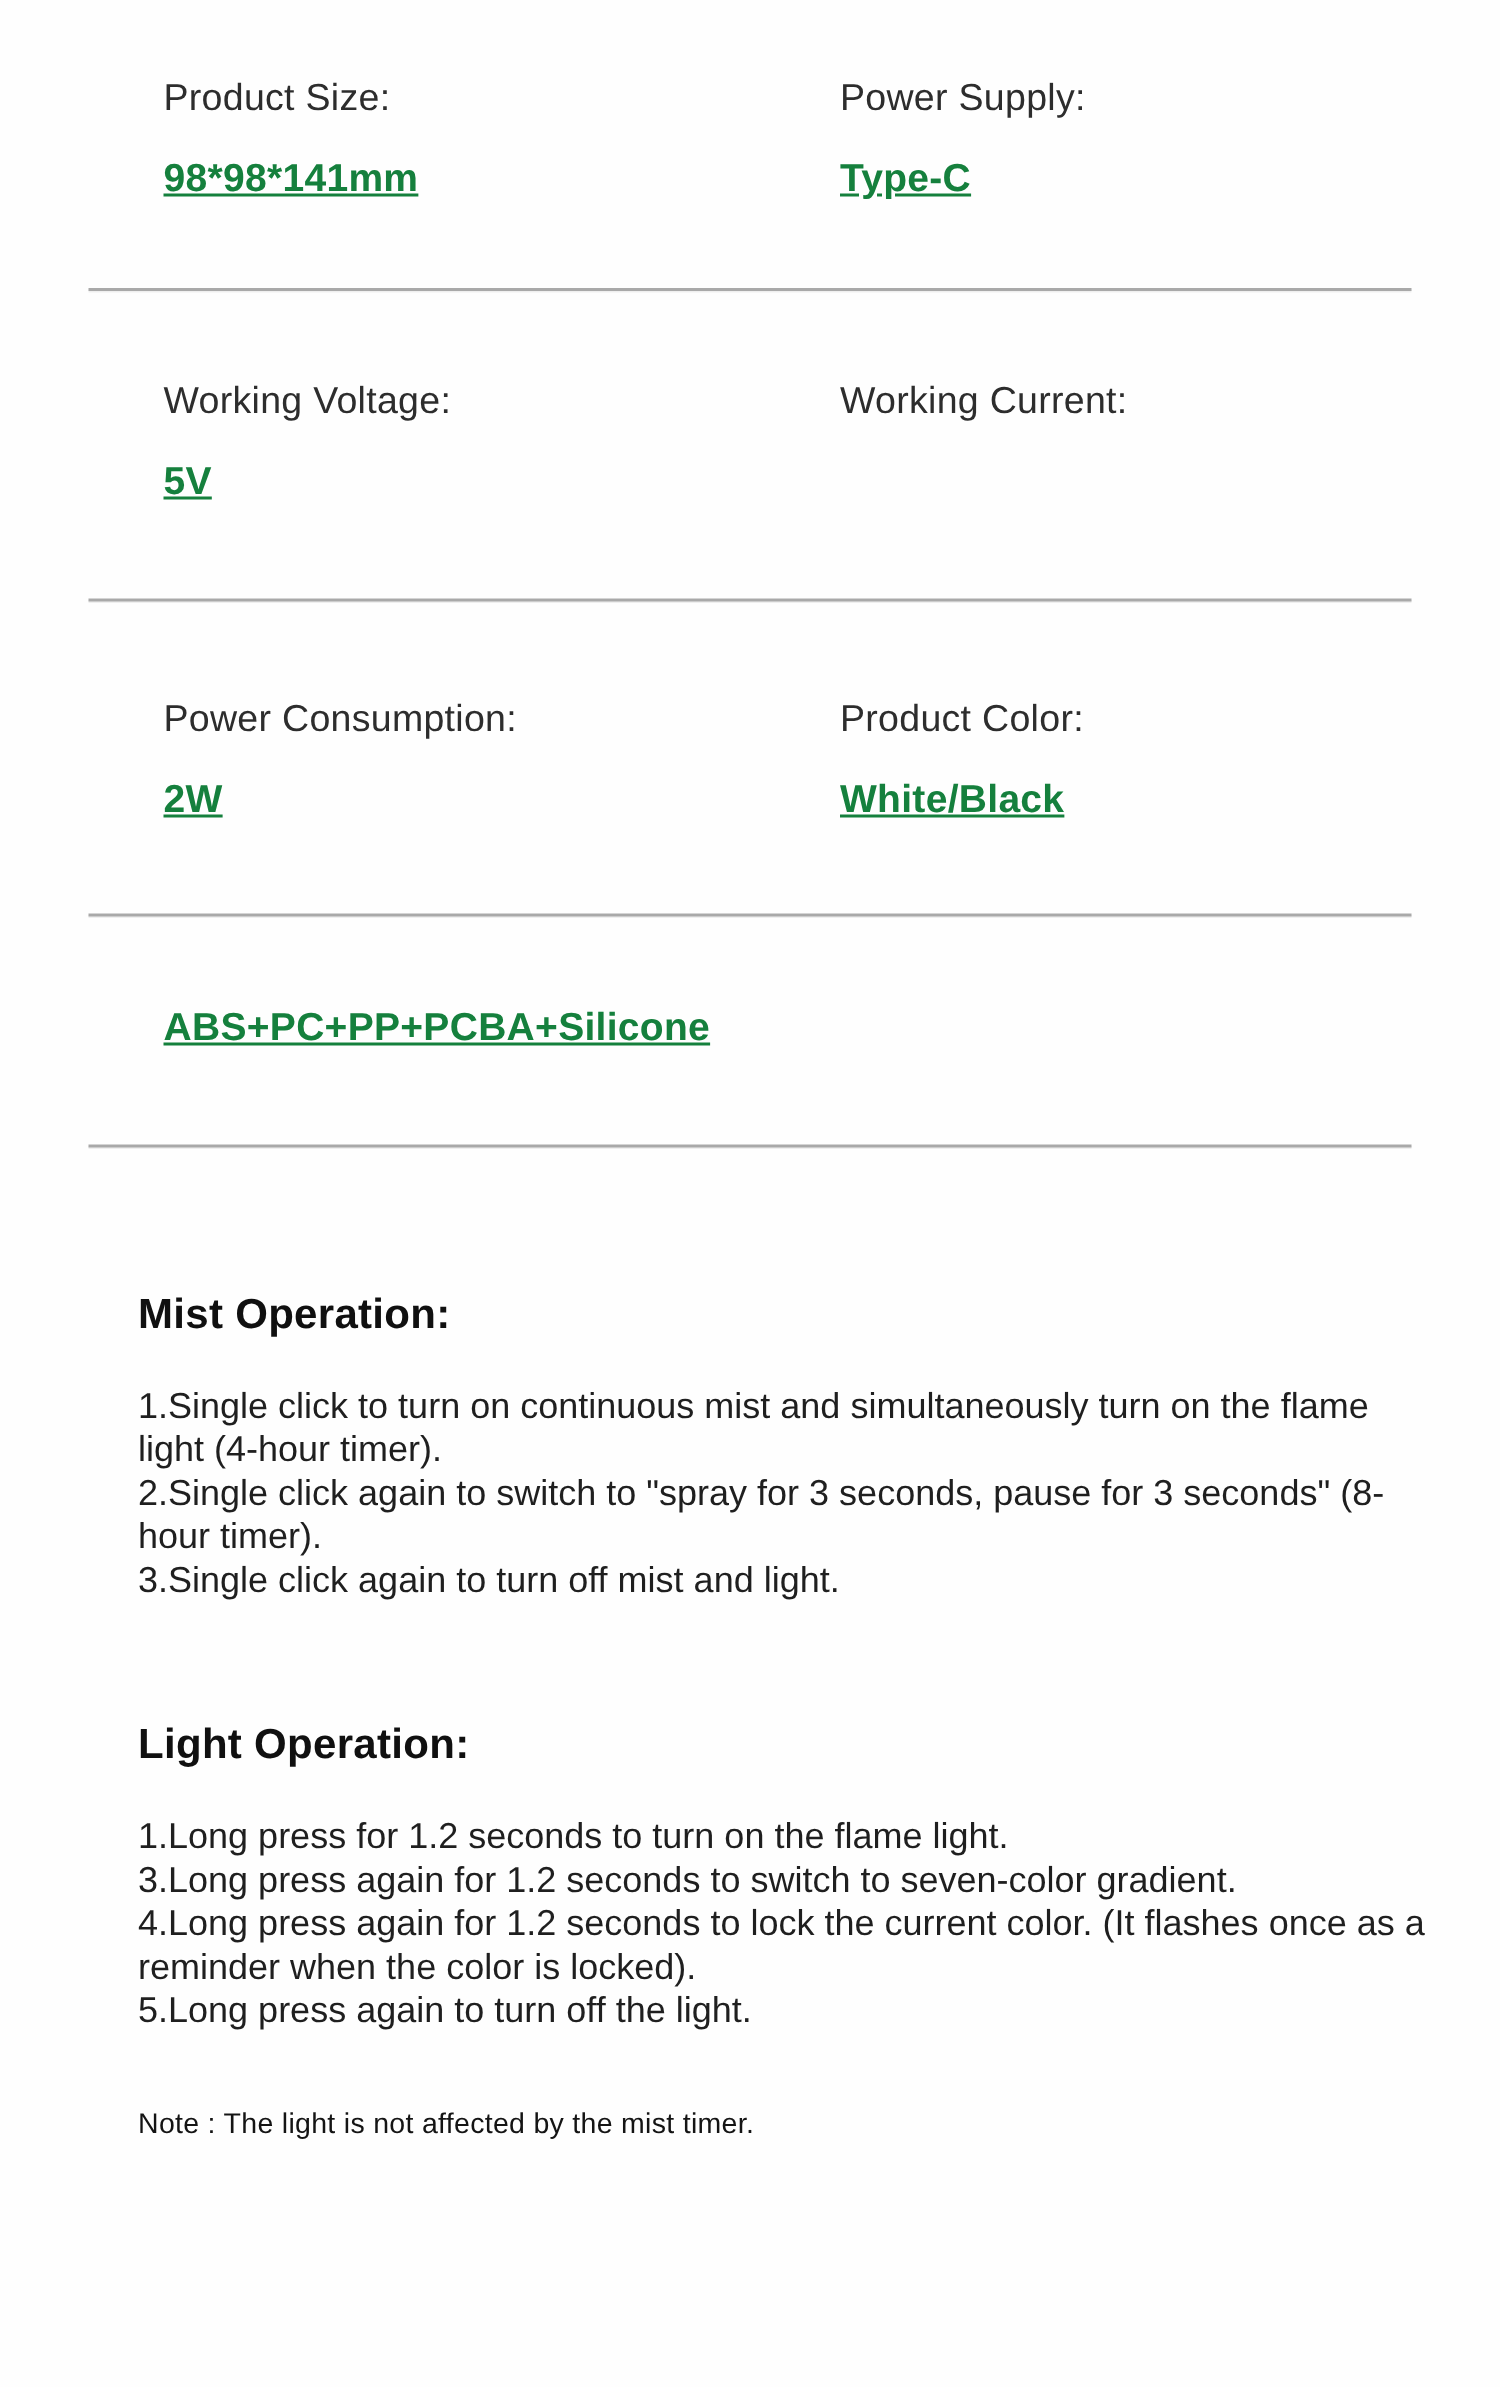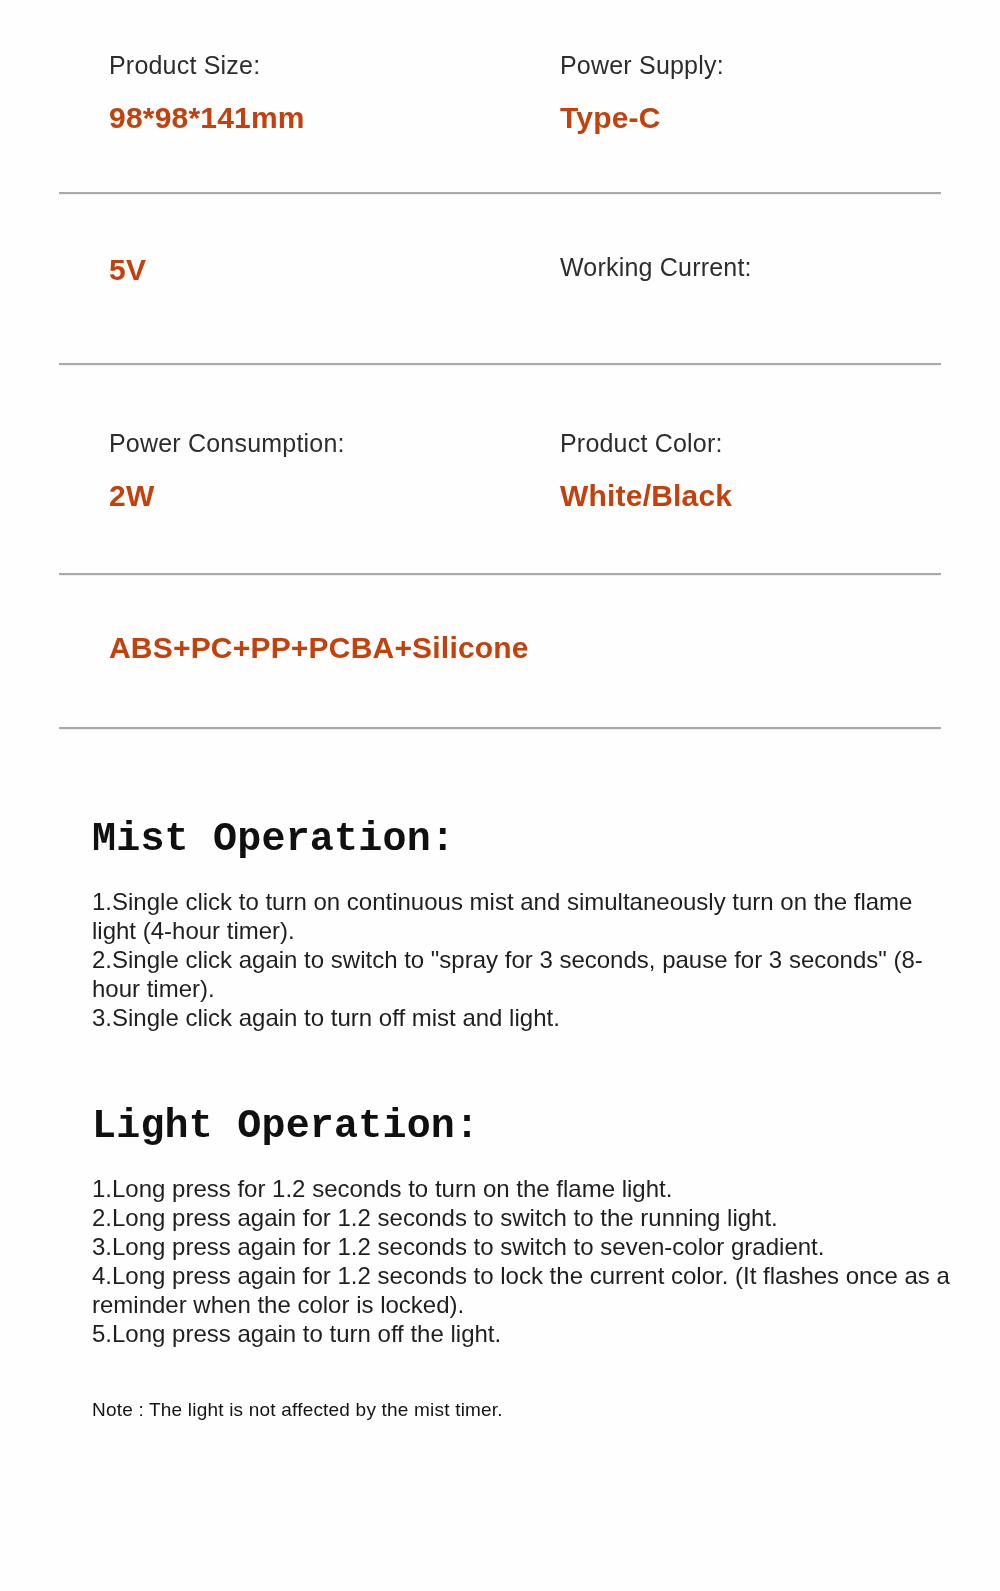--- a/index.html
+++ b/index.html
@@ -32,35 +32,35 @@
   .spec-row.row-4 { padding-top: 55px; padding-bottom: 61px; }
   .spec-label {
     font-size: 25px;
     line-height: 30px;
     font-weight: 400;
     color: #2d2d2d;
     letter-spacing: 0.2px;
     margin-bottom: 20px;
   }
   .spec-value {
-    font-size: 30px;
+    font-size: 26px;
     line-height: 36px;
     font-weight: 700;
-    color: #c2410c;
+    color: #15803d;
     letter-spacing: 0.2px;
+    text-decoration: underline;
   }
   
   .ops { padding: 0 44px 0 92px; margin-top: 88px; }
   .ops-section h2 {
-    font-size: 40px;
+    font-size: 28px;
     line-height: 46px;
     font-weight: 700;
     color: #101010;
     letter-spacing: 0.2px;
-    font-family: Liberation Mono, monospace;
   }
   .ops-section ul {
     list-style: none;
     margin-top: 24px;
     max-width: 872px;
   }
   .ops-section li {
     font-size: 24px;
     line-height: 29px;
     font-weight: 400;
@@ -91,20 +91,21 @@
       <div class="spec-cell">
         <div class="spec-label">Power Supply:</div>
         <div class="spec-value">Type-C</div>
       </div>
     </div>
 
     <div class="divider"></div>
 
     <div class="spec-row row-2">
       <div class="spec-cell">
+        <div class="spec-label">Working Voltage:</div>
         <div class="spec-value">5V</div>
       </div>
       <div class="spec-cell">
         <div class="spec-label">Working Current:</div>
       </div>
     </div>
 
     <div class="divider"></div>
 
     <div class="spec-row row-3">
@@ -139,21 +140,20 @@
         <li>1.Single click to turn on continuous mist and simultaneously turn on the flame light (4-hour timer).</li>
         <li>2.Single click again to switch to "spray for 3 seconds, pause for 3 seconds" (8-hour timer).</li>
         <li>3.Single click again to turn off mist and light.</li>
       </ul>
     </section>
 
     <section class="ops-section second">
       <h2>Light Operation:</h2>
       <ul>
         <li>1.Long press for 1.2 seconds to turn on the flame light.</li>
-        <li>2.Long press again for 1.2 seconds to switch to the running light.</li>
         <li>3.Long press again for 1.2 seconds to switch to seven-color gradient.</li>
         <li>4.Long press again for 1.2 seconds to lock the current color. (It flashes once as a reminder when the color is locked).</li>
         <li>5.Long press again to turn off the light.</li>
       </ul>
     </section>
 
     <p class="note">Note : The light is not affected by the mist timer.</p>
 
   </div>
 

